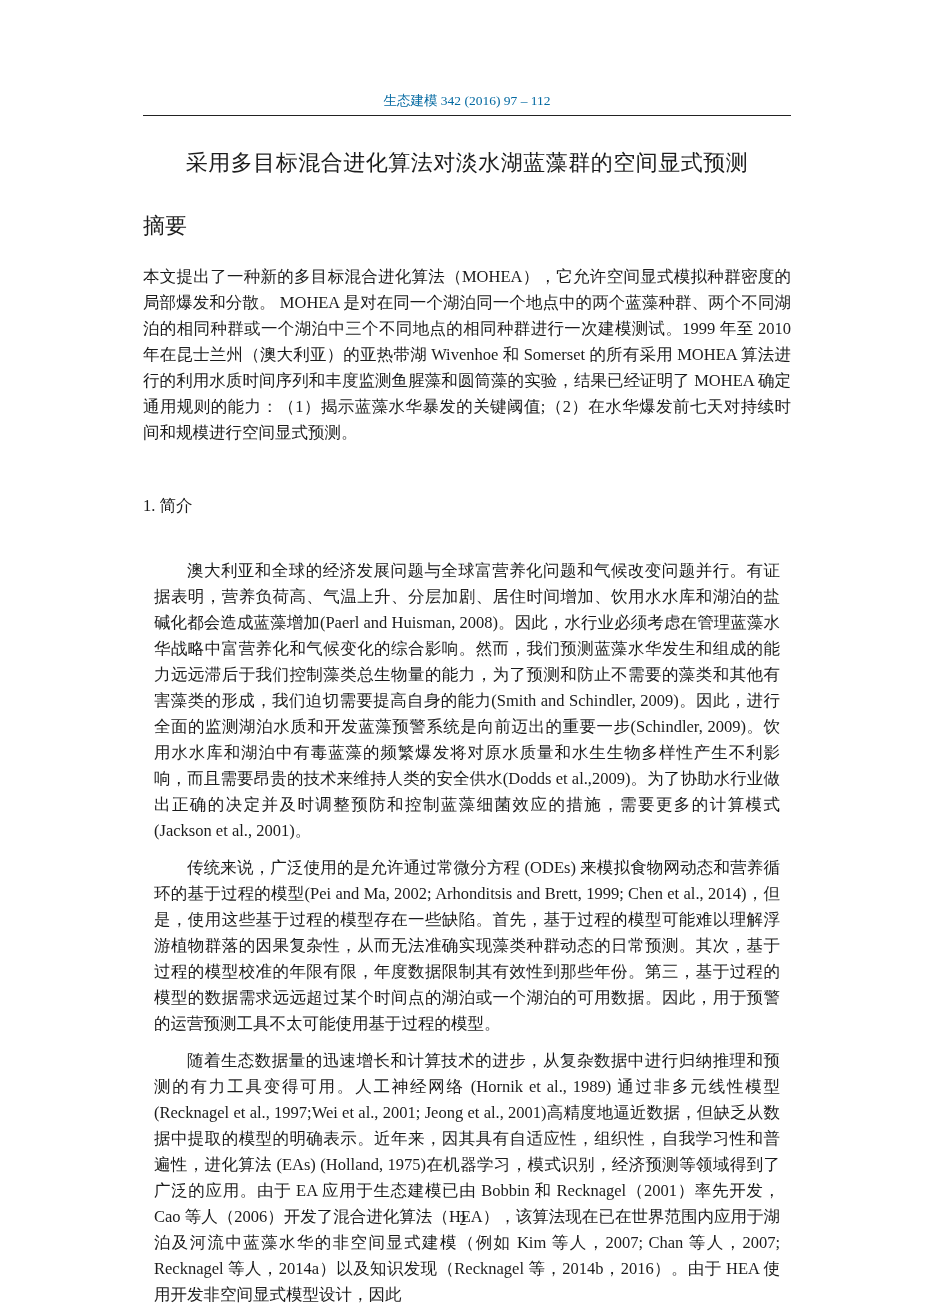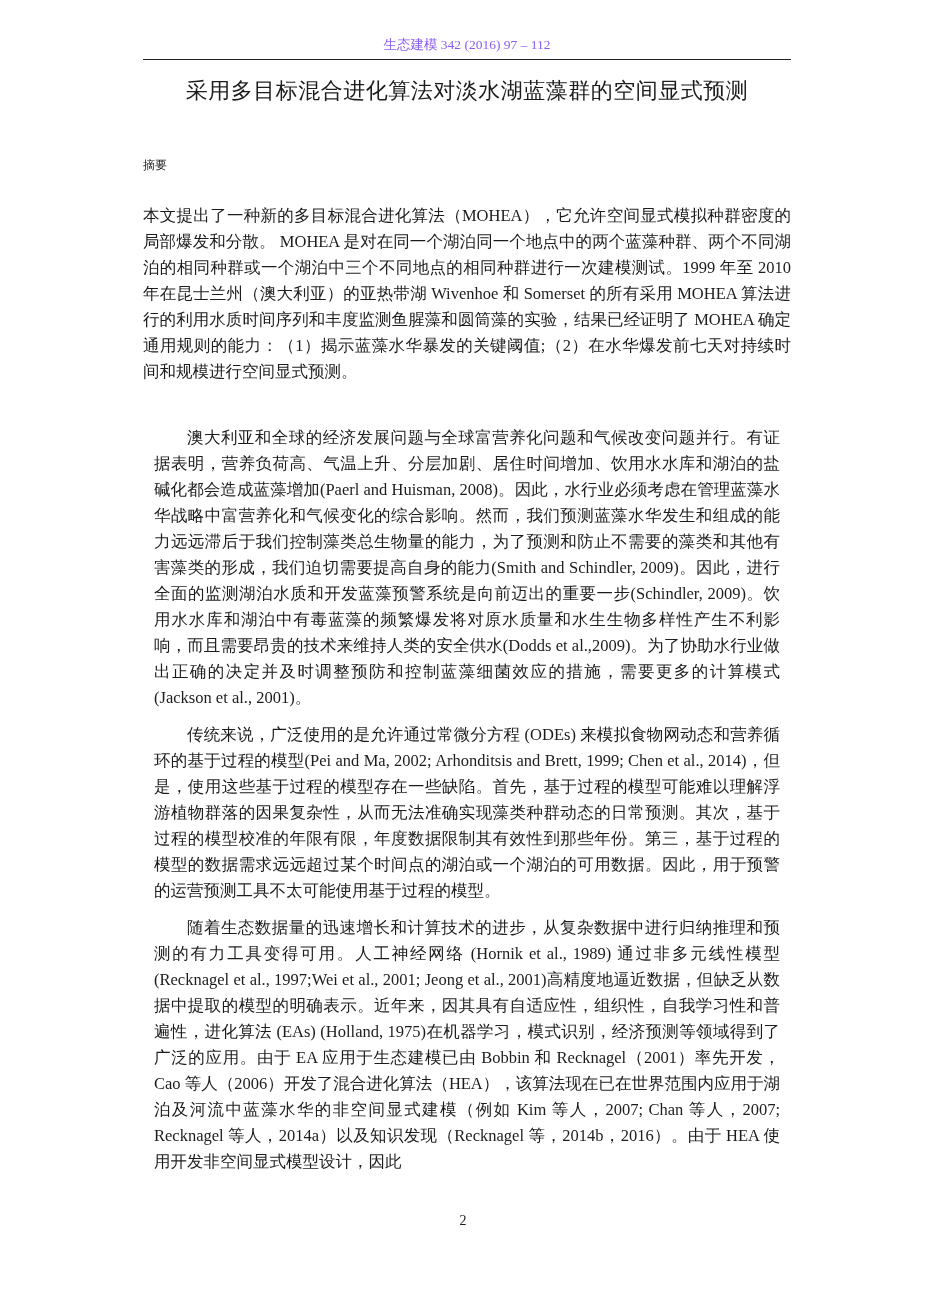--- a/index.html
+++ b/index.html
@@ -14,42 +14,42 @@
     margin: 0 auto;
     background: #ffffff;
     color: #1c1c1c;
     font-family: "Liberation Serif", "DejaVu Serif", serif;
     overflow: hidden;
   }
   .content {
     padding: 0 135px 0 143px;
   }
   .journal-header {
-    padding-top: 36px;
+    padding-top: 92px;
     text-align: center;
     font-size: 13.5px;
     line-height: 18px;
-    color: #8b5cf6;
+    color: #0369a1;
   }
   .header-rule {
     border: none;
     border-bottom: 1.6px solid #222222;
     margin: 5px 0 0 0;
   }
   .paper-title {
-    margin: 16px 0 0 0;
+    margin: 32px 0 0 0;
     text-align: center;
     font-size: 22px;
     font-weight: 400;
     letter-spacing: 0.5px;
     line-height: 30px;
   }
   .abstract-heading {
-    margin: 47px 0 0 0;
-    font-size: 12px;
+    margin: 36px 0 0 0;
+    font-size: 22px;
     font-weight: 400;
     line-height: 24px;
   }
   .abstract-text {
     margin: 26px 0 17px 0;
     font-size: 16.5px;
     line-height: 26px;
     text-align: justify;
     text-justify: inter-ideograph;
   }
@@ -89,20 +89,21 @@
     <div class="journal-header">生态建模 342 (2016) 97 – 112</div>
 
     <hr class="header-rule">
 
     <h1 class="paper-title">采用多目标混合进化算法对淡水湖蓝藻群的空间显式预测</h1>
 
     <div class="abstract-heading">摘要</div>
 
     <p class="abstract-text">本文提出了一种新的多目标混合进化算法（MOHEA），它允许空间显式模拟种群密度的局部爆发和分散。 MOHEA 是对在同一个湖泊同一个地点中的两个蓝藻种群、两个不同湖泊的相同种群或一个湖泊中三个不同地点的相同种群进行一次建模测试。1999 年至 2010 年在昆士兰州（澳大利亚）的亚热带湖 Wivenhoe 和 Somerset 的所有采用 MOHEA 算法进行的利用水质时间序列和丰度监测鱼腥藻和圆筒藻的实验，结果已经证明了 MOHEA 确定通用规则的能力：（1）揭示蓝藻水华暴发的关键阈值;（2）在水华爆发前七天对持续时间和规模进行空间显式预测。</p>
 
+    <div class="section-heading">1. 简介</div>
 
     <p class="body-paragraph first">澳大利亚和全球的经济发展问题与全球富营养化问题和气候改变问题并行。有证据表明，营养负荷高、气温上升、分层加剧、居住时间增加、饮用水水库和湖泊的盐碱化都会造成蓝藻增加(Paerl and Huisman, 2008)。因此，水行业必须考虑在管理蓝藻水华战略中富营养化和气候变化的综合影响。然而，我们预测蓝藻水华发生和组成的能力远远滞后于我们控制藻类总生物量的能力，为了预测和防止不需要的藻类和其他有害藻类的形成，我们迫切需要提高自身的能力(Smith and Schindler, 2009)。因此，进行全面的监测湖泊水质和开发蓝藻预警系统是向前迈出的重要一步(Schindler, 2009)。饮用水水库和湖泊中有毒蓝藻的频繁爆发将对原水质量和水生生物多样性产生不利影响，而且需要昂贵的技术来维持人类的安全供水(Dodds et al.,2009)。为了协助水行业做出正确的决定并及时调整预防和控制蓝藻细菌效应的措施，需要更多的计算模式 (Jackson et al., 2001)。</p>
 
     <p class="body-paragraph">传统来说，广泛使用的是允许通过常微分方程 (ODEs) 来模拟食物网动态和营养循环的基于过程的模型(Pei and Ma, 2002; Arhonditsis and Brett, 1999; Chen et al., 2014)，但是，使用这些基于过程的模型存在一些缺陷。首先，基于过程的模型可能难以理解浮游植物群落的因果复杂性，从而无法准确实现藻类种群动态的日常预测。其次，基于过程的模型校准的年限有限，年度数据限制其有效性到那些年份。第三，基于过程的模型的数据需求远远超过某个时间点的湖泊或一个湖泊的可用数据。因此，用于预警的运营预测工具不太可能使用基于过程的模型。</p>
 
     <p class="body-paragraph">随着生态数据量的迅速增长和计算技术的进步，从复杂数据中进行归纳推理和预测的有力工具变得可用。人工神经网络 (Hornik et al., 1989) 通过非多元线性模型(Recknagel et al., 1997;Wei et al., 2001; Jeong et al., 2001)高精度地逼近数据，但缺乏从数据中提取的模型的明确表示。近年来，因其具有自适应性，组织性，自我学习性和普遍性，进化算法 (EAs) (Holland, 1975)在机器学习，模式识别，经济预测等领域得到了广泛的应用。由于 EA 应用于生态建模已由 Bobbin 和 Recknagel（2001）率先开发，Cao 等人（2006）开发了混合进化算法（HEA），该算法现在已在世界范围内应用于湖泊及河流中蓝藻水华的非空间显式建模（例如 Kim 等人，2007; Chan 等人，2007; Recknagel 等人，2014a）以及知识发现（Recknagel 等，2014b，2016）。由于 HEA 使用开发非空间显式模型设计，因此</p>
 
   </div>
 
   <div class="page-number">2</div>

